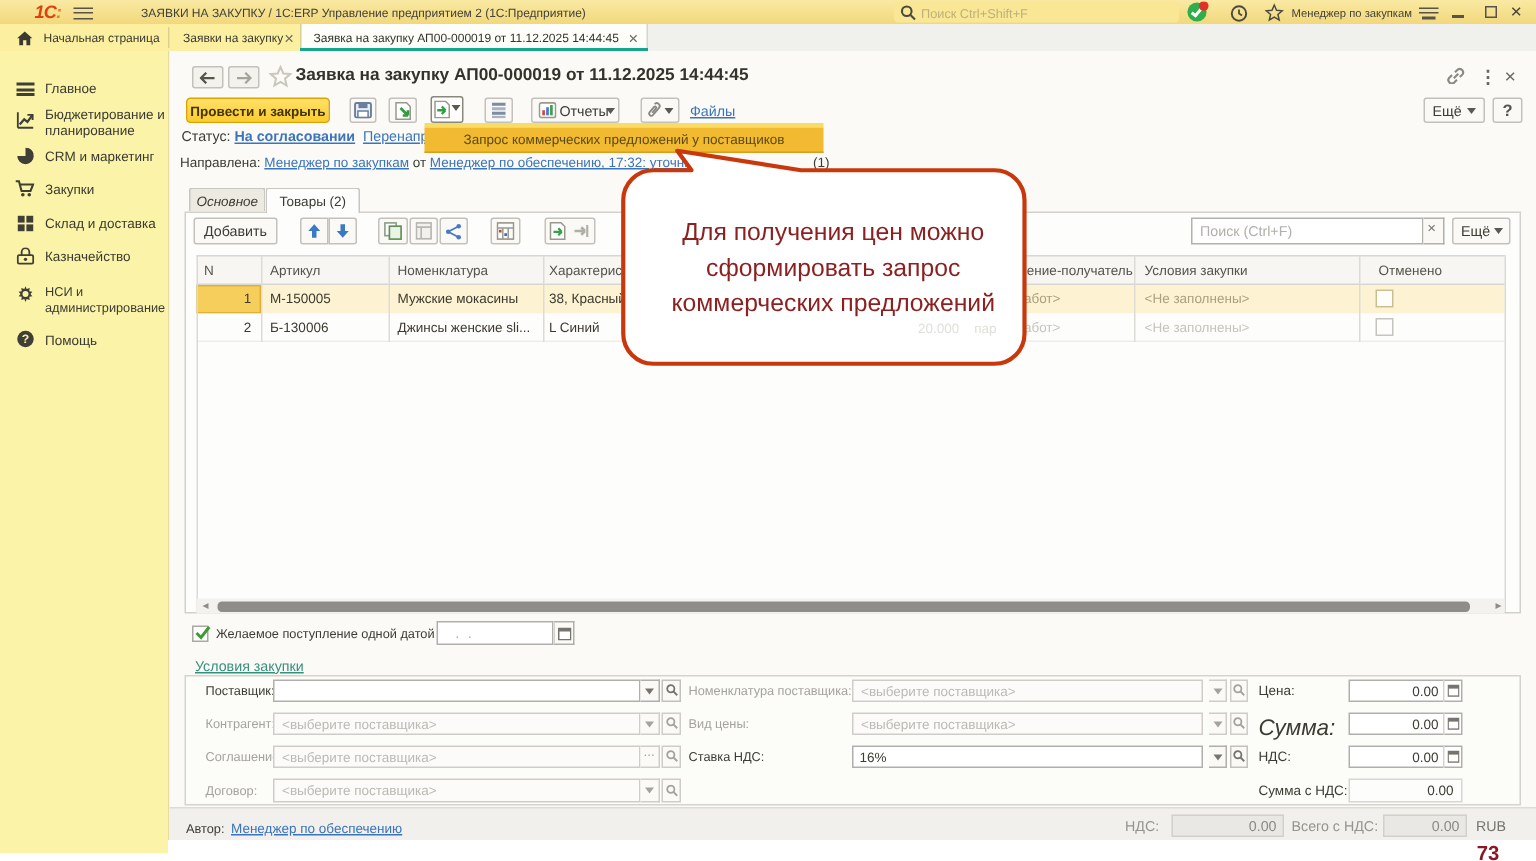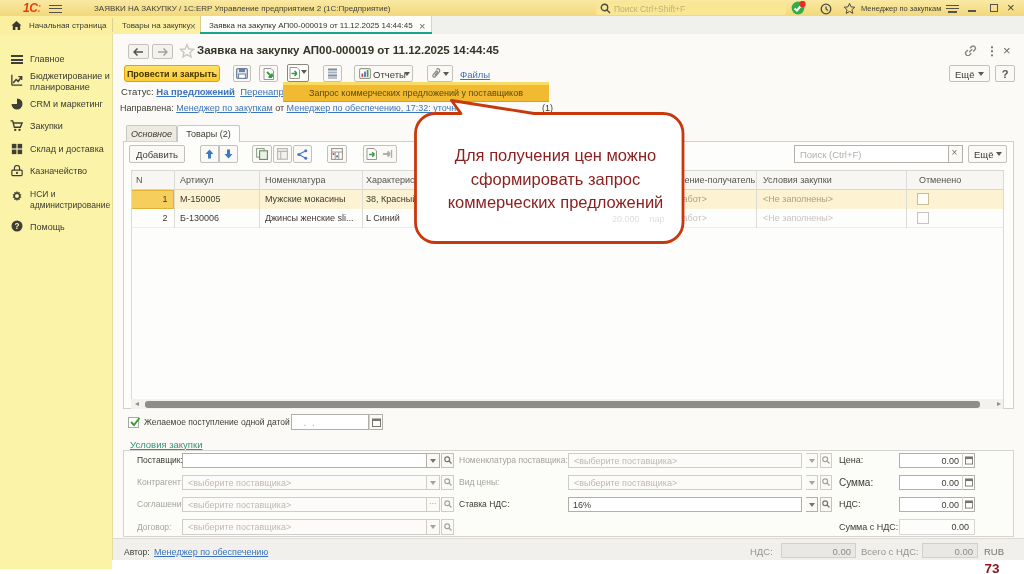--- a/index.html
+++ b/index.html
@@ -46,21 +46,21 @@
 <div class="a" style="left:990px;top:4px;width:8px;height:8px;border:1.3px solid #55534b;"></div>
 <div class="a" style="left:1007px;top:0px;font-size:13px;color:#44443c;">×</div>
 
 <div class="a" style="left:0;top:16px;width:1024px;height:18px;background:#f0f0ec;"></div>
 <div class="a" style="left:0;top:16px;width:200px;height:18px;background:#fcf0a0;"></div>
 <div class="a" style="left:112px;top:18px;width:1px;height:14px;background:#ddcf92;"></div>
 <svg class="a" style="left:11px;top:20px" width="11" height="11" viewBox="0 0 12 12">
     <path d="M6 1 L11.5 6 H10 V11 H7.2 V7.5 H4.8 V11 H2 V6 H0.5 Z" fill="#3a3a32"></path>
   </svg>
 <div class="a" style="left:29px;top:21px;font-size:8px;color:#3a3a32;">Начальная страница</div>
-<div class="a" style="left:122px;top:21px;font-size:8px;color:#3a3a32;">Товары на закупку</div>
+<div class="a" style="left:122px;top:21px;font-size:8px;color:#3a3a32;">Заявки на закупку</div>
 <div class="a" style="left:189.5px;top:19.5px;font-size:11px;color:#6a6a62;">×</div>
 <div class="a" style="left:200px;top:16px;width:232px;height:18px;background:#fdfdf9;border-left:1px solid #d8cd92;border-right:1px solid #d6d4ce;"></div>
 <div class="a" style="left:209px;top:21px;font-size:8px;color:#33332d;">Заявка на закупку АП00-000019 от 11.12.2025 14:44:45</div>
 <div class="a" style="left:419px;top:19.5px;font-size:11px;color:#6a6a62;">×</div>
 <div class="a" style="left:200px;top:31.5px;width:232px;height:2.5px;background:#13a68c;"></div>
 
 <div class="a" style="left:0;top:34px;width:112px;height:535px;background:#fbf4a8;"></div>
 <div class="a" style="left:112px;top:34px;width:1px;height:535px;background:#e4dca0;"></div>
 
 <div class="a" style="left:11px;top:55px;width:12px;height:9px;border-top:2.2px solid #3f3f37;border-bottom:2.2px solid #3f3f37;">
@@ -171,21 +171,21 @@
     </g>
   </svg>
 <div class="a" style="left:443px;top:71.5px;width:0;height:0;border-left:3px solid transparent;border-right:3px solid transparent;border-top:4px solid #5a5850;"></div>
 <div class="a lnk" style="left:460px;top:68.5px;font-size:9.5px;">Файлы</div>
 <div class="btn" style="left:949px;top:65px;width:41px;height:17px;"></div>
 <div class="a" style="left:955px;top:68.5px;font-size:9.5px;color:#3c3c34;">Ещё</div>
 <div class="a" style="left:978px;top:71.5px;width:0;height:0;border-left:3px solid transparent;border-right:3px solid transparent;border-top:4px solid #5a5850;"></div>
 <div class="btn" style="left:995px;top:65px;width:20px;height:17px;"></div>
 <div class="a" style="left:995px;top:68px;width:20px;text-align:center;font-size:11px;font-weight:bold;color:#55534b;">?</div>
 
-<div class="a" style="left:121px;top:86px;font-size:9.5px;color:#3c3c34;">Статус: <a class="lnk" style="font-weight:bold;">На предложений</a>&nbsp;&nbsp;<a class="lnk">Перенаправить</a></div>
+<div class="a" style="left:121px;top:86px;font-size:9.5px;color:#3c3c34;">Статус: <a class="lnk" style="font-weight:bold;">На согласовании</a>&nbsp;&nbsp;<a class="lnk">Перенаправить</a></div>
 <div class="a" style="left:120px;top:103px;font-size:9px;color:#3c3c34;">Направлена: <a class="lnk">Менеджер по закупкам</a> от <a class="lnk">Менеджер по обеспечению, 17:32: уточнить цены</a></div>
 <div class="a" style="left:542px;top:103px;font-size:9px;color:#3c3c34;">(1)</div>
 
 <div class="a" style="left:283px;top:82px;width:266px;height:3px;background:#f8dc64;z-index:5;"></div>
 <div class="a" style="left:283px;top:84.5px;width:266px;height:17px;background:#f1ba31;border-bottom:1px solid #d89e1c;z-index:5;"></div>
 <div class="a" style="left:283px;top:88px;width:266px;text-align:center;font-size:9px;color:#5d4a12;z-index:6;">Запрос коммерческих предложений у поставщиков</div>
 
 <div class="a" style="left:126px;top:125px;width:51px;height:16px;background:#edeae2;border:1px solid #c9c7c1;border-bottom:none;border-radius:2px 2px 0 0;"></div>
 <div class="a" style="left:126px;top:128.5px;width:51px;text-align:center;font-size:9px;color:#3c3c34;font-style:italic;">Основное</div>
 <div class="a" style="left:177px;top:125px;width:63px;height:17px;background:#fdfdfb;border:1px solid #c9c7c1;border-bottom:none;border-radius:2px 2px 0 0;z-index:2;"></div>
@@ -341,21 +341,21 @@
   </svg>
 <div class="a" style="left:459px;top:477px;font-size:8.5px;color:#a5a39d;">Вид цены:</div>
 <div class="gfld" style="left:568px;top:474.5px;width:234px;height:15.5px;"><span style="margin-left:5px;line-height:14px;">&lt;выберите поставщика&gt;</span></div>
 <div class="a" style="left:806px;top:474.5px;width:12px;height:15.5px;border:1px solid #cfcdc7;border-left:none;background:#fbfaf6;"></div>
 <div class="a" style="left:809px;top:480.5px;width:0;height:0;border-left:3px solid transparent;border-right:3px solid transparent;border-top:4px solid #a5a39d;"></div>
 <div class="a" style="left:820px;top:474.5px;width:12px;height:15.5px;border:1px solid #cfcdc7;background:#fbfaf6;"></div>
 <svg class="a" style="left:822px;top:478px" width="8" height="9" viewBox="0 0 8 9">
     <circle cx="3.2" cy="3.2" r="2.4" fill="none" stroke="#a5a39d" stroke-width="1.2"></circle>
     <line x1="5" y1="5" x2="7.5" y2="7.5" stroke="#a5a39d" stroke-width="1.2"></line>
   </svg>
-<div class="a" style="left:839px;top:477px;font-size:10px;color:#3c3c34;">Сумма:</div>
+<div class="a" style="left:839px;top:477px;font-size:15px;color:#3c3c34;font-style:italic;">Сумма:</div>
 <div class="fld" style="left:899px;top:474.5px;width:76px;height:15.5px;"></div>
 <div class="a" style="left:899px;top:477.5px;width:60px;text-align:right;font-size:9px;color:#3c3c34;">0.00</div>
 <div class="a" style="left:962px;top:474.5px;width:13px;height:15.5px;border-left:1px solid #d5d3cd;"></div>
 <svg class="a" style="left:965px;top:478px" width="8" height="9" viewBox="0 0 9 9">
     <rect x="0.5" y="0.5" width="8" height="8" fill="#fff" stroke="#76746c" stroke-width="1"></rect>
     <rect x="0.5" y="0.5" width="8" height="2.4" fill="#76746c"></rect>
   </svg>
 
 <div class="a" style="left:137px;top:499px;font-size:8.5px;color:#a5a39d;">Соглашение:</div>
 <div class="gfld" style="left:182px;top:496.5px;width:245px;height:15.5px;"><span style="margin-left:5px;line-height:14px;">&lt;выберите поставщика&gt;</span></div>

